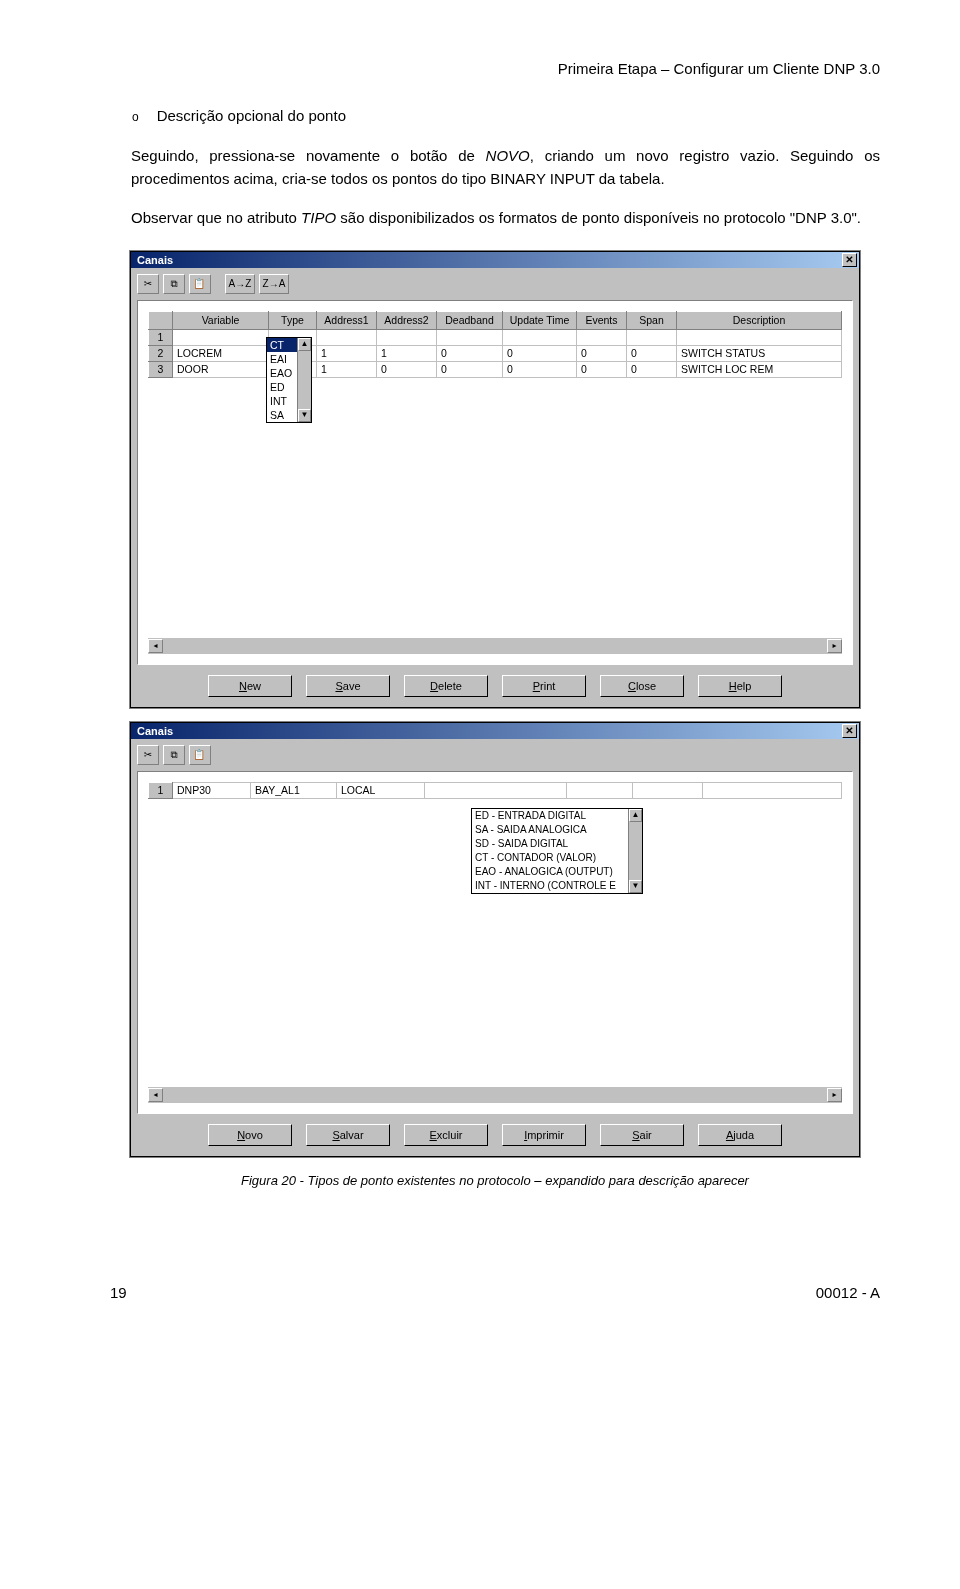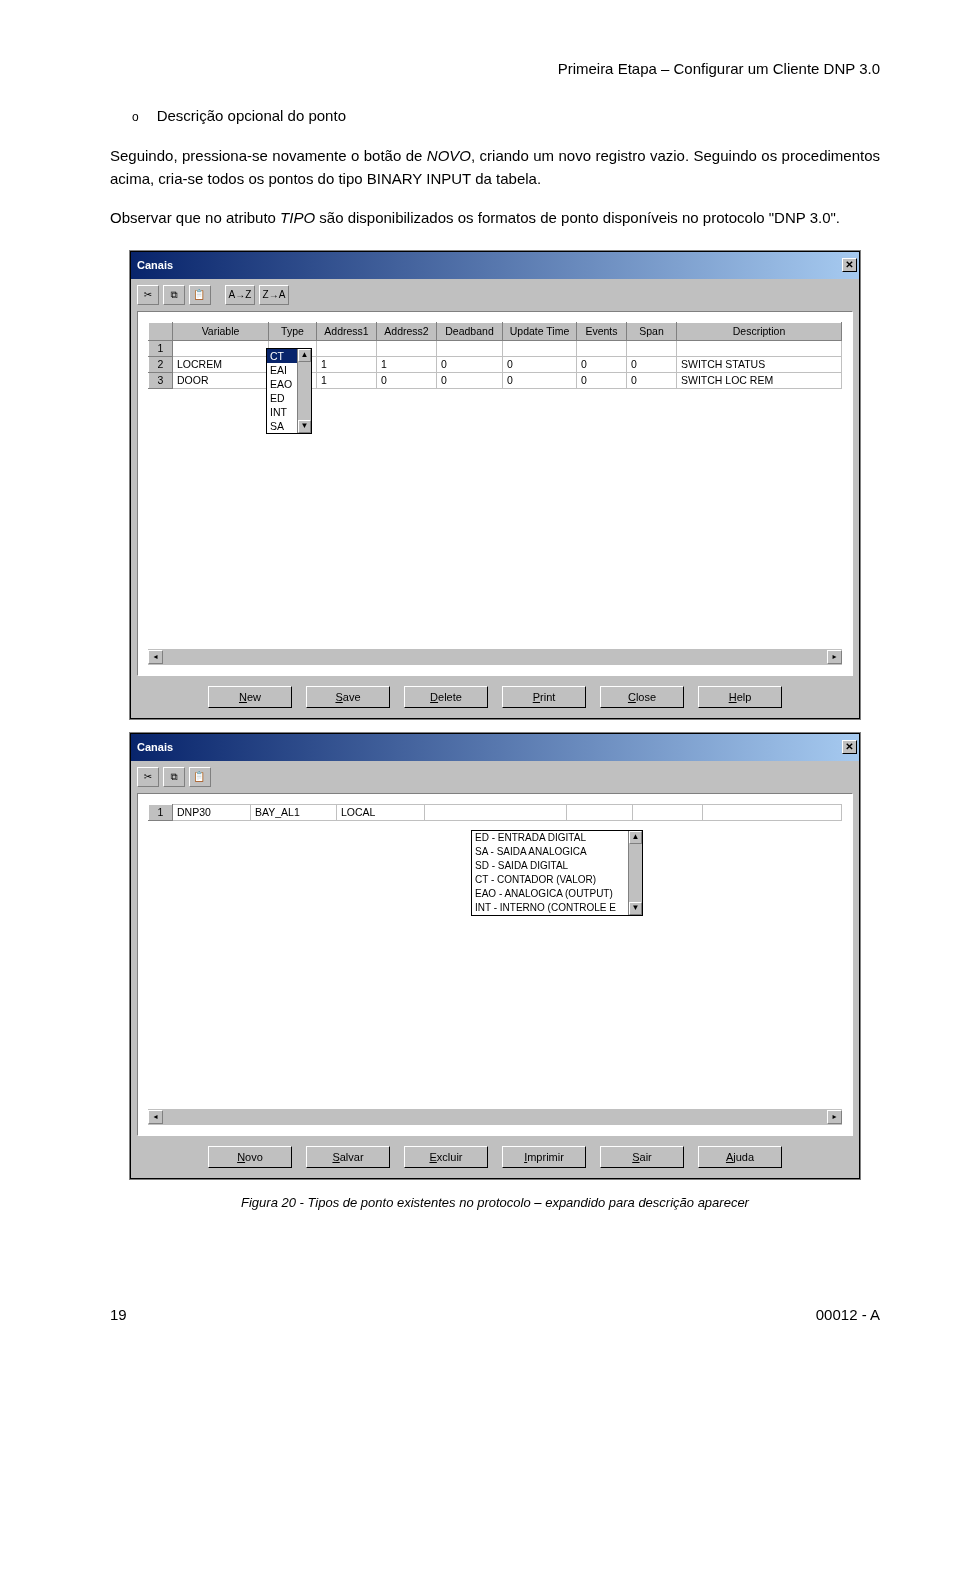--- a/index.html
+++ b/index.html
@@ -26,20 +26,21 @@
     align-items: flex-start;
     gap: 18px;
     padding-left: 22px;
   }
   .bullet { font-size: 12px; padding-top:3px;}
   .body-para {
     font-size: 15px;
     line-height: 1.55;
     margin-bottom: 14px;
     text-align: justify;
+    margin-left: 21px;
   }
   .body-para i { font-style: italic; }
   .figure-wrap {
     margin: 22px 0 10px 0;
     display: flex;
     justify-content: center;
   }
   .figure-wrap.fig2 { margin-top:14px;}
   .figcaption {
     text-align: center;
@@ -57,21 +58,21 @@
   
   .win {
     width: 730px;
     background: #c0c0c0;
     border: 1px solid #000;
     font-family: Tahoma, Arial, sans-serif;
     font-size: 11px;
     box-shadow: 0 0 0 1px #808080;
   }
   .titlebar {
-    height: 27px;
+    height: 16px;
     background: linear-gradient(90deg,#08246b 0%, #a6caf0 100%);
     color: #fff;
     display: flex;
     align-items: center;
     justify-content: space-between;
     padding: 0 2px 0 6px;
     font-weight: bold;
     font-size: 11px;
   }
   .closebox {

